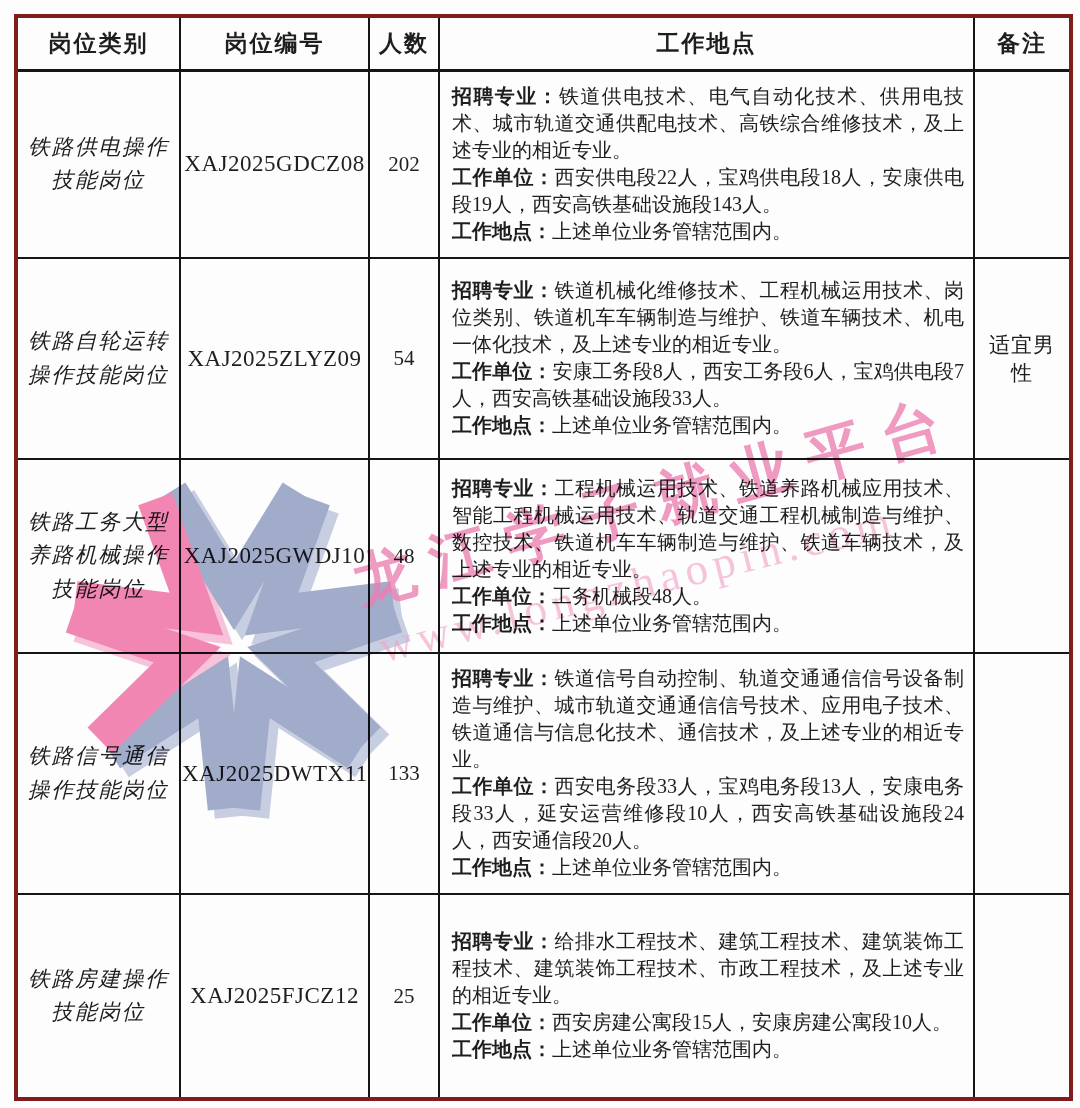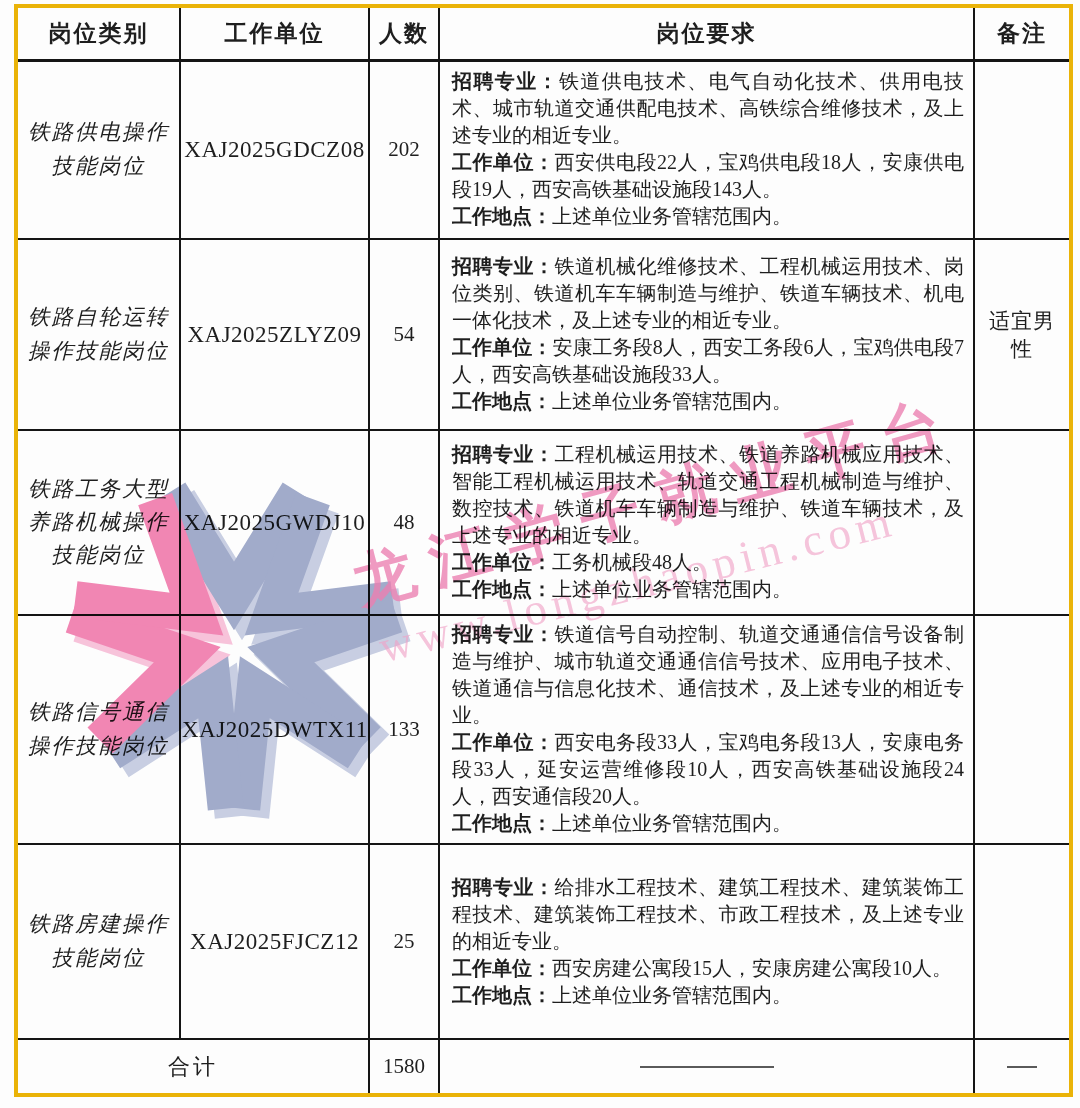--- a/index.html
+++ b/index.html
@@ -11,24 +11,24 @@
   }
   .page {
     position:relative;
     width:1080px; height:1108px;
     background:#fdfdfd;
     overflow:hidden;
   }
 
   
   table.jobs {
-    position:absolute; left:14px; top:4px; z-index:1;
+    position:absolute; left:14px; top:14px; z-index:1;
     width:1055px; height:1087px;
     border-collapse:collapse; table-layout:fixed;
-    border:4px solid #eab308;
+    border:4px solid #7f1d1d;
     background:transparent;
   }
   th, td { border:2px solid #151515; overflow:hidden; }
   thead th {
     border-bottom:3px solid #151515;
     font-size:23px; font-weight:bold; letter-spacing:2px;
     text-align:center; vertical-align:middle;
   }
   td.cat  { font-size:21.5px; text-align:center; vertical-align:middle; letter-spacing:2px; padding:0 10px; line-height:1.55;font-style:italic; }
   td.code { font-size:23px;   text-align:center; vertical-align:middle; letter-spacing:0.5px; }
@@ -70,23 +70,23 @@
     <colgroup>
       <col style="width:164px">
         <col style="width:189px">
         <col style="width:70px">
         <col style="width:535px">
         <col style="width:97px">
     </colgroup>
     <thead>
       <tr style="height:54px">
         <th>岗位类别</th>
-        <th>工作单位</th>
+        <th>岗位编号</th>
         <th>人数</th>
-        <th>岗位要求</th>
+        <th>工作地点</th>
         <th>备注</th>
       </tr>
     </thead>
     <tbody>
 
       <tr style="height:179px">
         <td class="cat">铁路供电操作技能岗位</td>
         <td class="code">XAJ2025GDCZ08</td>
         <td class="num">202</td>
         <td class="req">
@@ -138,30 +138,20 @@
         <td class="code">XAJ2025FJCZ12</td>
         <td class="num">25</td>
         <td class="req">
           <p><b>招聘专业：</b><span>给排水工程技术、建筑工程技术、建筑装饰工程技术、建筑装饰工程技术、市政工程技术，及上述专业的相近专业。</span></p>
           <p><b>工作单位：</b><span>西安房建公寓段15人，安康房建公寓段10人。</span></p>
           <p><b>工作地点：</b><span>上述单位业务管辖范围内。</span></p>
         </td>
         <td class="note"></td>
       </tr>
 
-      <tr style="height:56px">
-        <td class="total-label" colspan="2">合计</td>
-        <td class="num">1580</td>
-        <td>
-            <div class="dash dash-long"></div>
-          </td>
-        <td>
-            <div class="dash dash-short"></div>
-          </td>
-      </tr>
 
     </tbody>
   </table>
 
   <div class="watermark">
     <svg class="wm-logo" width="372" height="372" viewBox="0 0 372 372">
 
       <g transform="translate(192,192)">
         <g transform="rotate(-90)">
             <path d="M152,-64 L48,0 L152,64" fill="none" stroke="#c6cde2" stroke-width="38"></path>

